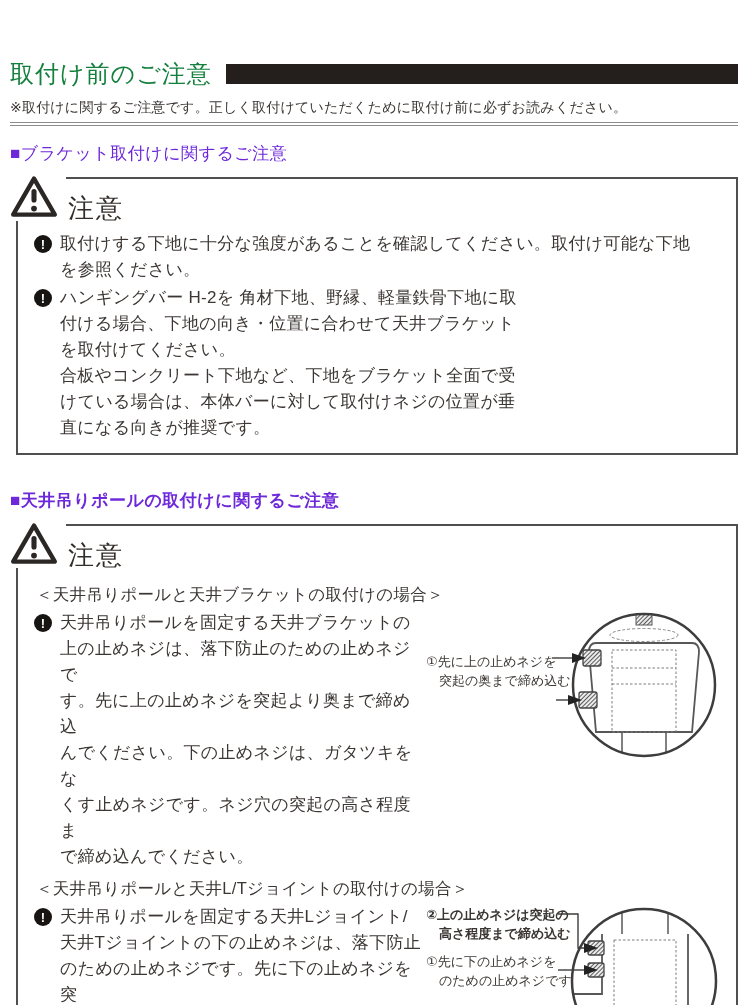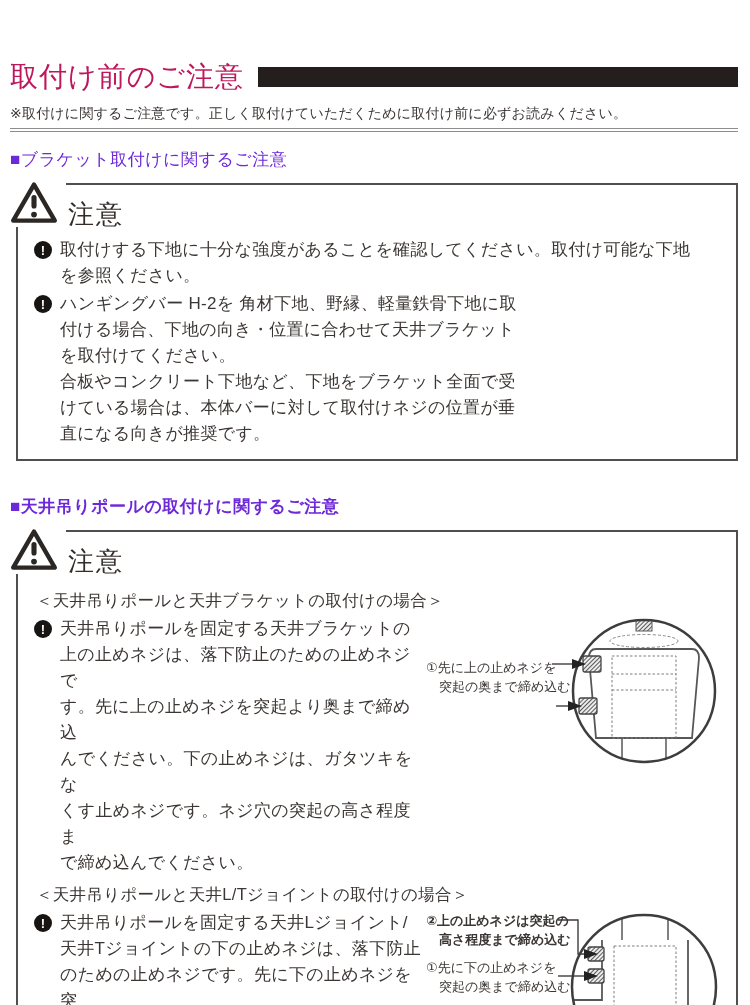--- a/index.html
+++ b/index.html
@@ -6,21 +6,21 @@
   html,body { background:#fff; }
   body {
     width:750px; height:1005px; overflow:hidden;
     font-family:"Liberation Sans","DejaVu Sans",sans-serif;
     color:#3b3633;
   }
   .page { width:750px; height:1005px; padding:58px 12px 0 10px; }
 
   
   .title-row { display:flex; align-items:center; }
-  .page-title { font-size:28px; font-weight:normal; color:#be185d; letter-spacing:1px; white-space:nowrap; }
+  .page-title { font-size:24px; font-weight:normal; color:#15803d; letter-spacing:1px; white-space:nowrap; }
   .title-bar { flex:1; height:20px; background:#241f1c; margin-left:14px; }
   .intro { font-size:14px; margin-top:9px; letter-spacing:0.2px; white-space:nowrap; }
   .double-rule { margin-top:5px; height:4px; border-top:1px solid #8d8d8d; border-bottom:1px solid #8d8d8d; }
 
   
   .sec-heading { font-size:17px; font-weight:normal; color:#6d28d9; margin:16px 0 0 0; letter-spacing:0.5px; }
   .sec-heading.second { margin-top:34px;font-weight:bold; }
 
   
   .caution-box {
@@ -199,19 +199,19 @@
             <path d="M158 41 L172 46 L158 51 Z" fill="#222"></path>
           </g>
           <g>
             <line x1="132" y1="68" x2="158" y2="68" stroke="#3d3d3d" stroke-width="1.4"></line>
             <path d="M158 63 L172 68 L158 73 Z" fill="#222"></path>
           </g>
         </svg>
         <p class="ann ann1">②上の止めネジは突起の
 　高さ程度まで締め込む</p>
         <p class="ann ann2">①先に下の止めネジを
-　突起の奥まで締め込む</p>
+　のための止めネジです</p>
 
       </div>
     </div>
   </div>
 
 </div>
 
 </body></html>

